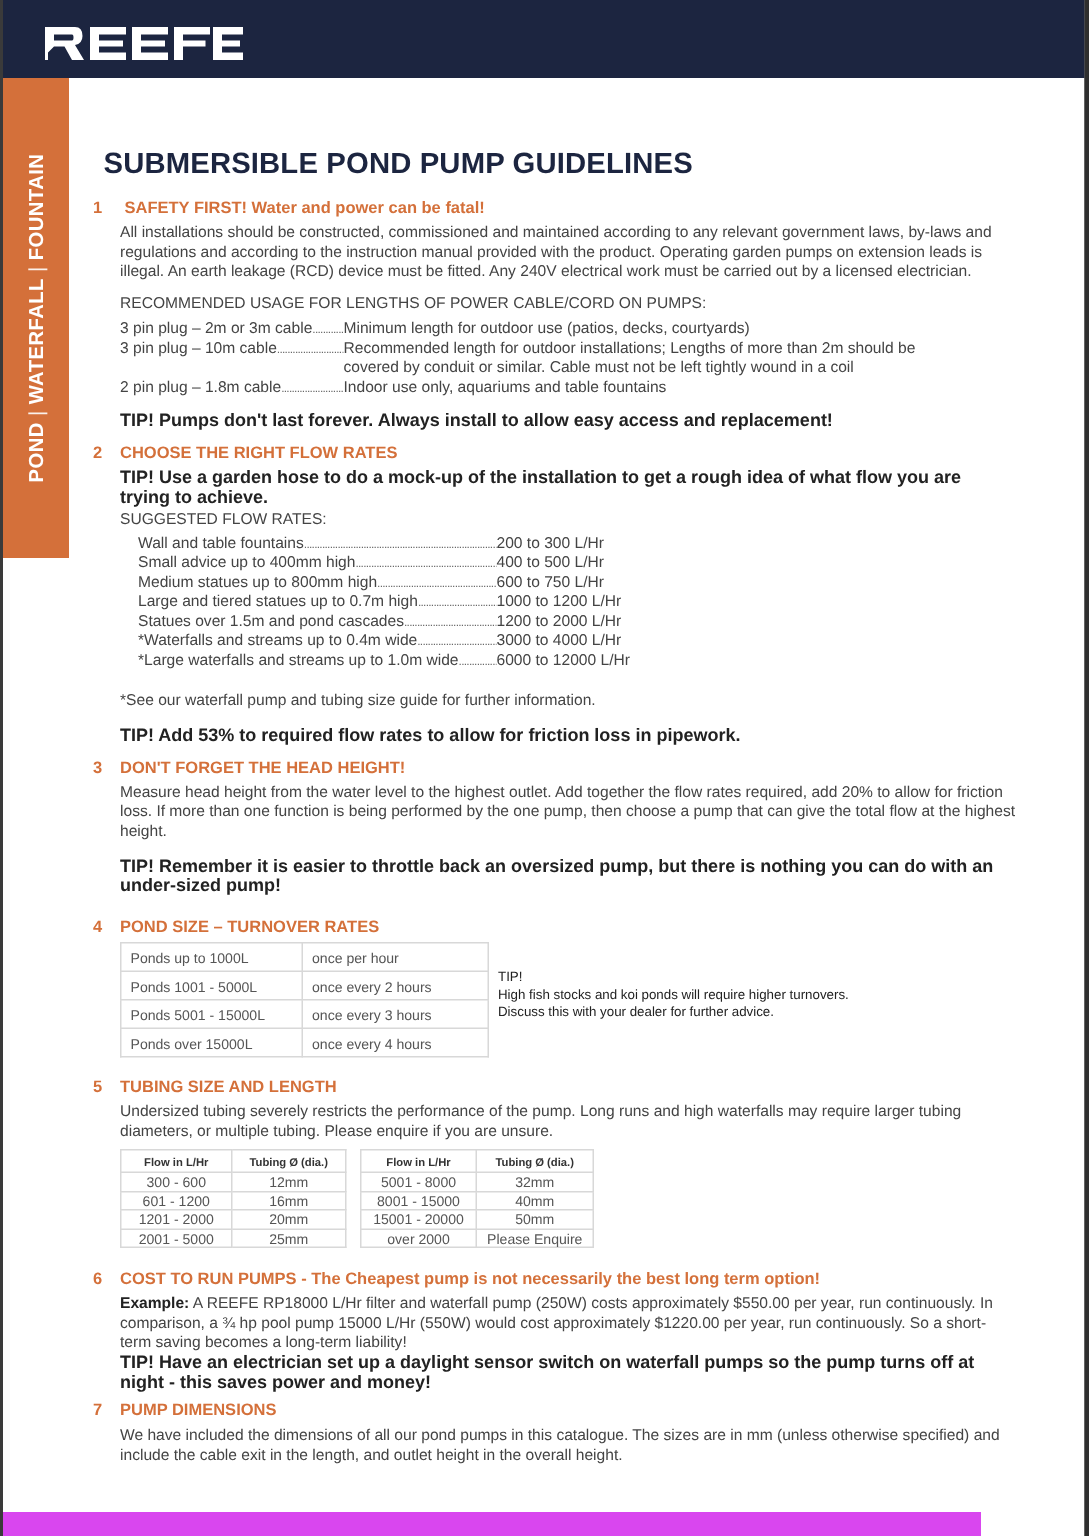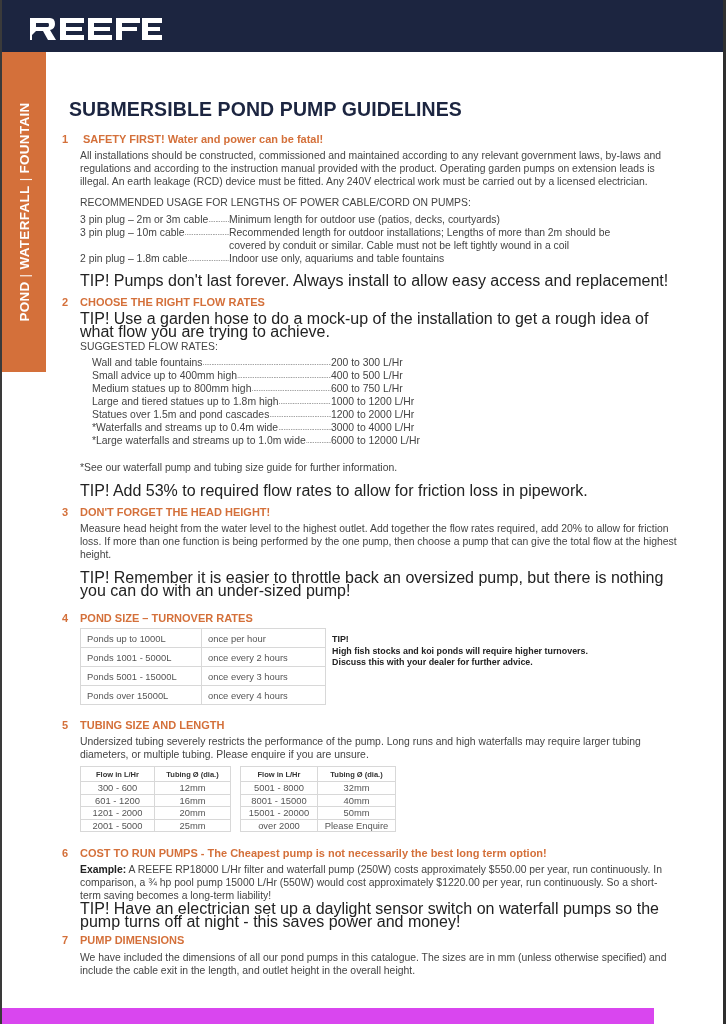--- a/index.html
+++ b/index.html
@@ -12,21 +12,21 @@
   .sidebar-text { position:absolute; left:22px; top:160px; transform:translate(-50%,-50%) rotate(-90deg);
         white-space:nowrap; color:#fff; font-weight:bold; font-size:13.5px; letter-spacing:0.3px; }
   .sidebar-text .sep { font-weight:normal; opacity:0.9; margin:0 4px; }
   .content { position:absolute; left:55px; top:86px; width:620px; }
   h1 { margin:12px; font-size:19.5px; color:#1c2540; font-weight:bold; letter-spacing:0.1px; }
   .sec { position:relative; margin-top:0; }
   .sec-head { position:relative; color:#d4703a; font-weight:bold; font-size:11px; height:14px; }
   .sec-num { position:absolute; left:5px; top:0; }
   .sec-title { position:absolute; left:23px; top:0; white-space:nowrap; }
   .body { margin-left:23px; font-size:10.4px; line-height:13px; color:#444; }
-  .tip { font-weight:normal; color:#222; font-size:16px; }
+  .tip { font-weight:bold; color:#222; font-size:12px; }
   p { margin:0; }
   .dotrow { display:flex; white-space:nowrap; }
   .dotrow .lbl { flex:0 0 auto; }
   .dotrow .dots { flex:1 1 auto; overflow:hidden; color:#666; letter-spacing:-0.5px; font-size:8px; line-height:13px; }
   .dotrow .val { flex:0 0 auto; }
   table { border-collapse:collapse; }
   .turn td { border:1px solid #d8d8d8; font-size:9.4px; color:#555; height:18px; padding:0 6px; }
   .tube td, .tube th { border:1px solid #d8d8d8; font-size:9.4px; color:#555; height:11.5px; padding:0; text-align:center; line-height:11px; }
   .tube th { font-size:7.5px; font-weight:bold; color:#333; height:14px; }
   .footer { position:absolute; left:0; top:1008px; width:652px; height:44px; background:#d946ef; color:#fff;
@@ -119,21 +119,21 @@
               <span class="lbl">Small advice up to 400mm high</span>
               <span class="dots">..................................................................................</span>
               <span class="val" style="width:95px">400 to 500 L/Hr</span>
             </div>
           <div class="dotrow">
               <span class="lbl">Medium statues up to 800mm high</span>
               <span class="dots">..................................................................................</span>
               <span class="val" style="width:95px">600 to 750 L/Hr</span>
             </div>
           <div class="dotrow">
-              <span class="lbl">Large and tiered statues up to 1.8m high</span>
+              <span class="lbl">Large and tiered statues up to 0.7m high</span>
               <span class="dots">..................................................................................</span>
               <span class="val" style="width:95px">1000 to 1200 L/Hr</span>
             </div>
           <div class="dotrow">
               <span class="lbl">Statues over 1.5m and pond cascades</span>
               <span class="dots">..................................................................................</span>
               <span class="val" style="width:95px">1200 to 2000 L/Hr</span>
             </div>
           <div class="dotrow">
               <span class="lbl">*Waterfalls and streams up to 0.4m wide</span>
@@ -182,21 +182,21 @@
             <tr>
                   <td>Ponds 5001 - 15000L</td>
                   <td>once every 3 hours</td>
                 </tr>
             <tr>
                   <td>Ponds over 15000L</td>
                   <td>once every 4 hours</td>
                 </tr>
           </tbody>
             </table>
-          <div style="margin-left:6px; margin-top:6px; font-weight:bold; font-size:8.9px; line-height:11.5px; color:#222">
+          <div style="margin-left:6px; margin-top:18px; font-weight:normal; font-size:8.9px; line-height:11.5px; color:#222">
             <div>TIP!</div>
             <div>High fish stocks and koi ponds will require higher turnovers.</div>
             <div>Discuss this with your dealer for further advice.</div>
           </div>
         </div>
       </div>
     </div>
 
     <div class="sec" style="margin-top:14px">
       <div class="sec-head">

